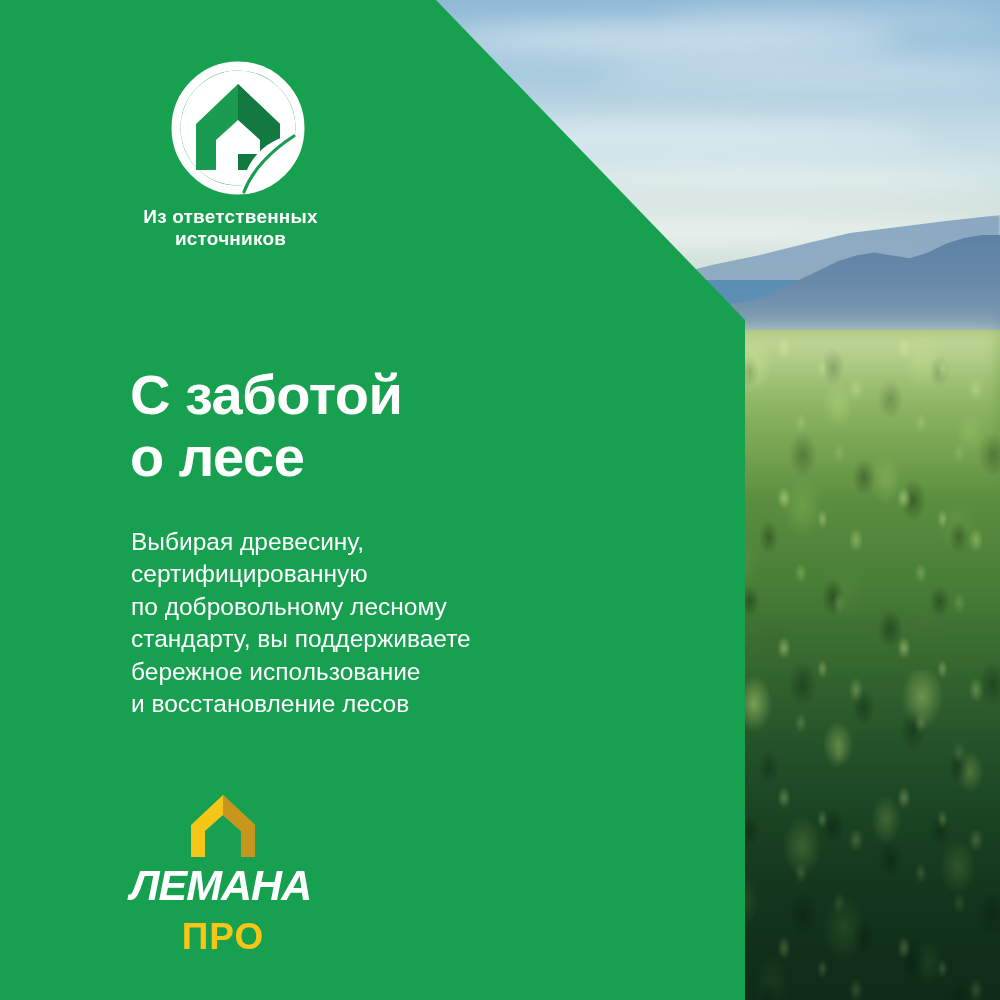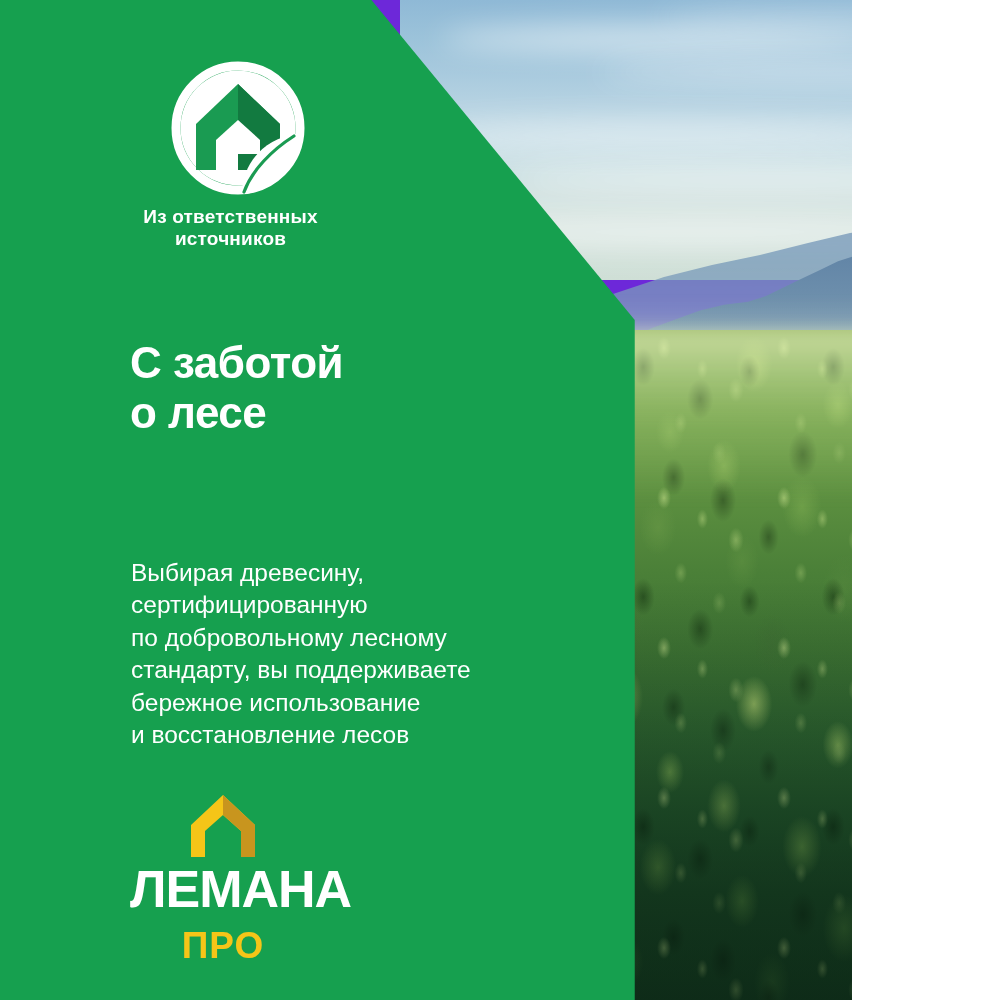--- a/index.html
+++ b/index.html
@@ -6,24 +6,24 @@
     margin: 0;
     padding: 0;
     background: #ffffff;
   }
   body {
     font-family: "Liberation Sans", "DejaVu Sans", sans-serif;
   }
 
   .poster {
     position: relative;
-    width: 852px;
+    width: 1000px;
     height: 1000px;
     overflow: hidden;
-    background: #6d28d9;
+    background: #0369a1;
   }
 
   
   .photo {
     position: absolute;
     top: 0;
     left: 400px;
     width: 600px;
     height: 1000px;
     overflow: hidden;
@@ -212,34 +212,34 @@
     font-size: 19px;
     line-height: 1.18;
     letter-spacing: .2px;
     width: 205px;
   }
 
   
   .headline {
     position: absolute;
     left: 130px;
-    top: 309px;
+    top: 326px;
     color: #ffffff;
     font-weight: bold;
-    font-size: 44px;
+    font-size: 56px;
     line-height: 1.12;
     letter-spacing: -0.5px;
     white-space: pre-line;
   }
 
   
   .bodycopy {
     position: absolute;
     left: 131px;
-    top: 532px;
+    top: 501px;
     color: #ffffff;
     font-size: 24.5px;
     line-height: 1.33;
     white-space: pre-line;
     font-weight: normal;
   }
 
   
   .brand {
     position: absolute;
@@ -249,24 +249,25 @@
   }
   .brand-mark {
     display: block;
     margin: 0 auto 6px auto;
     width: 68px;
     height: 66px;
   }
   .brand-name {
     color: #ffffff;
     font-weight: bold;
-    font-size: 52px;
+    font-size: 43px;
     line-height: .96;
     letter-spacing: -1px;
     text-align: left;
+    font-style: italic;
   }
   .brand-sub {
     color: #f5c518;
     font-weight: bold;
     font-size: 37px;
     line-height: 1;
     letter-spacing: 1px;
     text-align: center;
     margin-top: 12px;
   }

